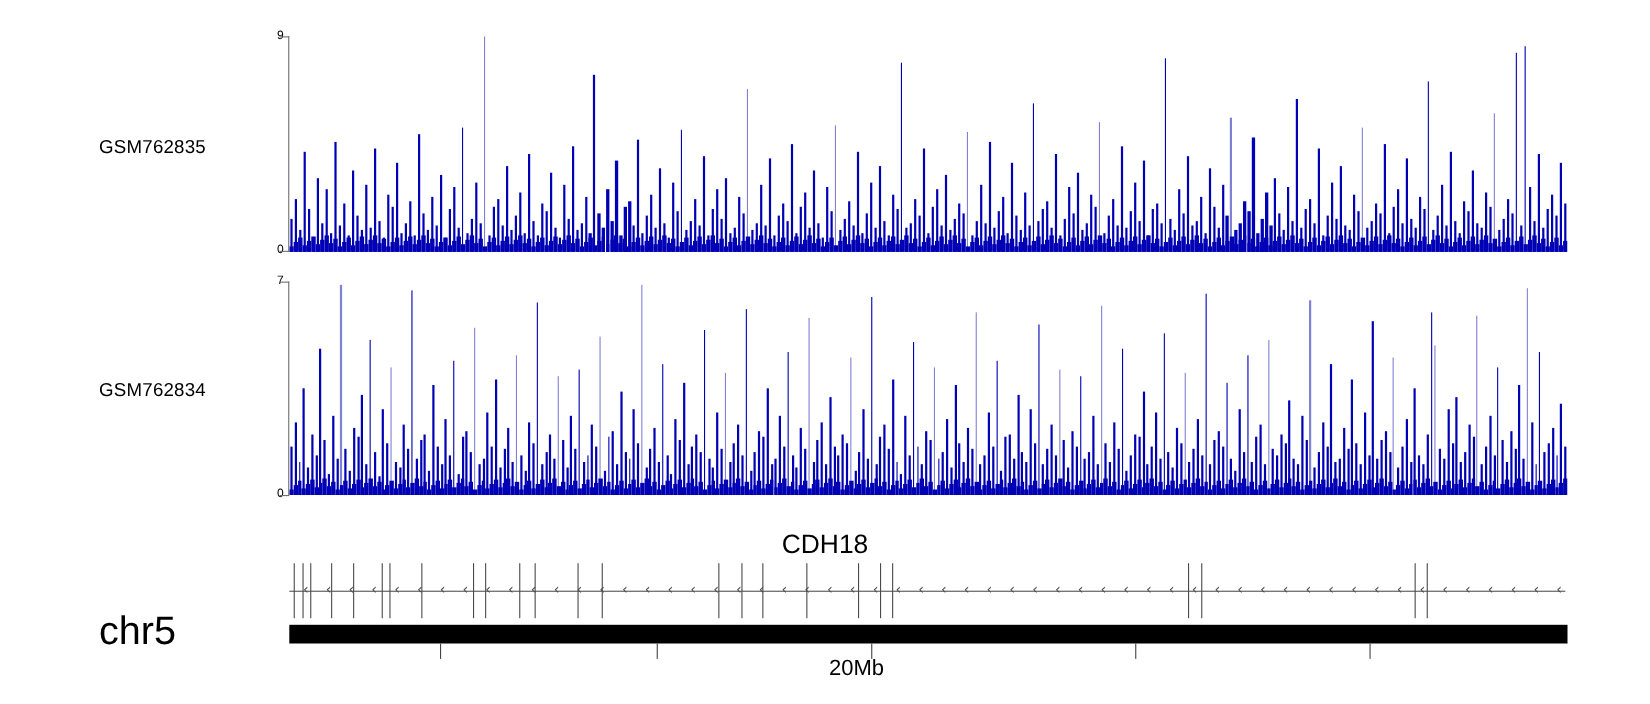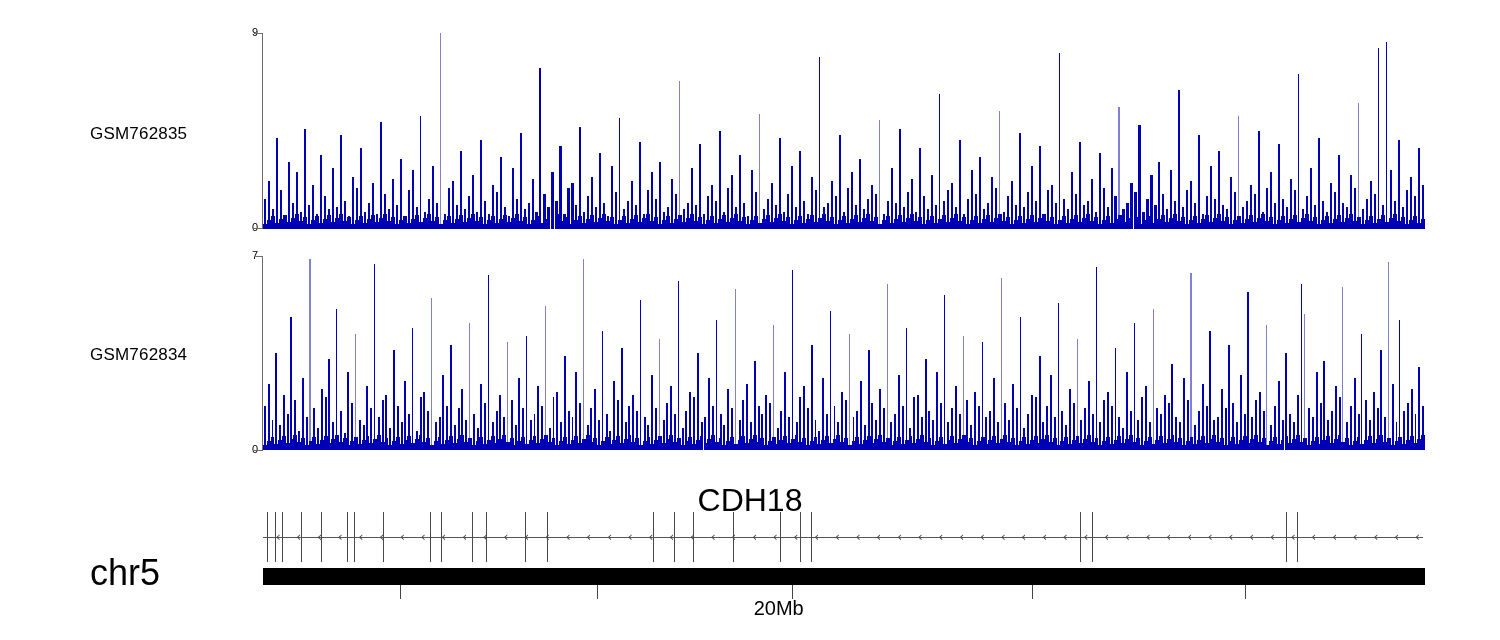--- a/index.html
+++ b/index.html
@@ -7,21 +7,21 @@
        font-family:"Liberation Sans","DejaVu Sans",sans-serif;color:#000;}
   #stage{position:absolute;left:0;top:0;width:1500px;height:640px;}
 
   .track-label{position:absolute;font-size:17px;color:#000;white-space:nowrap;
                letter-spacing:.2px;}
   .axis-num{position:absolute;font-size:11px;color:#000;text-align:right;width:20px;}
   .axis-line{position:absolute;background:#6e6e6e;}
   .track-plot{position:absolute;overflow:hidden;}
   .bar{position:absolute;bottom:0;}
 
-  .gene-name{position:absolute;font-size:32px;color:#000;white-space:nowrap;}
+  .gene-name{position:absolute;font-size:24px;color:#000;white-space:nowrap;}
   .gene-line{position:absolute;background:#555;height:1px;}
   .exon{position:absolute;background:#3a3a3a;width:1px;}
   .arrow{position:absolute;color:#4a4a4a;font-size:13px;line-height:1;
          font-family:"DejaVu Sans",sans-serif;}
   .chrom-label{position:absolute;font-size:36px;color:#000;white-space:nowrap;}
   .ideogram{position:absolute;background:#000;}
   .ruler-tick{position:absolute;background:#444;width:1px;}
   .scale-label{position:absolute;font-size:20px;color:#000;white-space:nowrap;}
 </style>
 </head>

